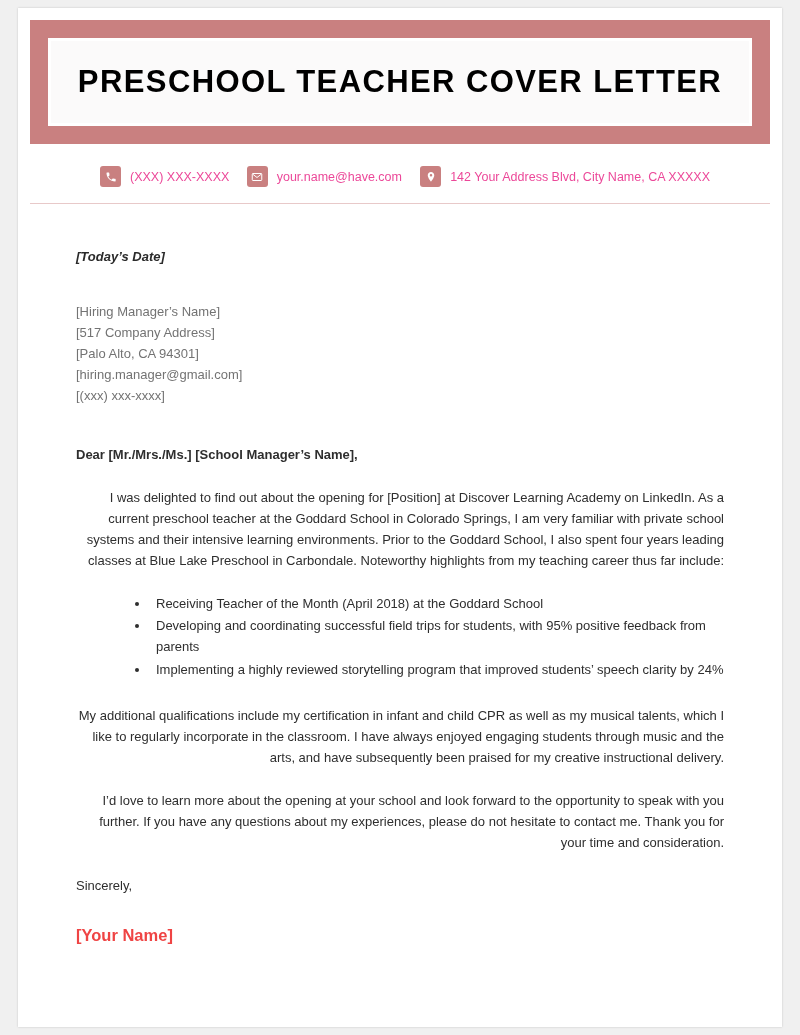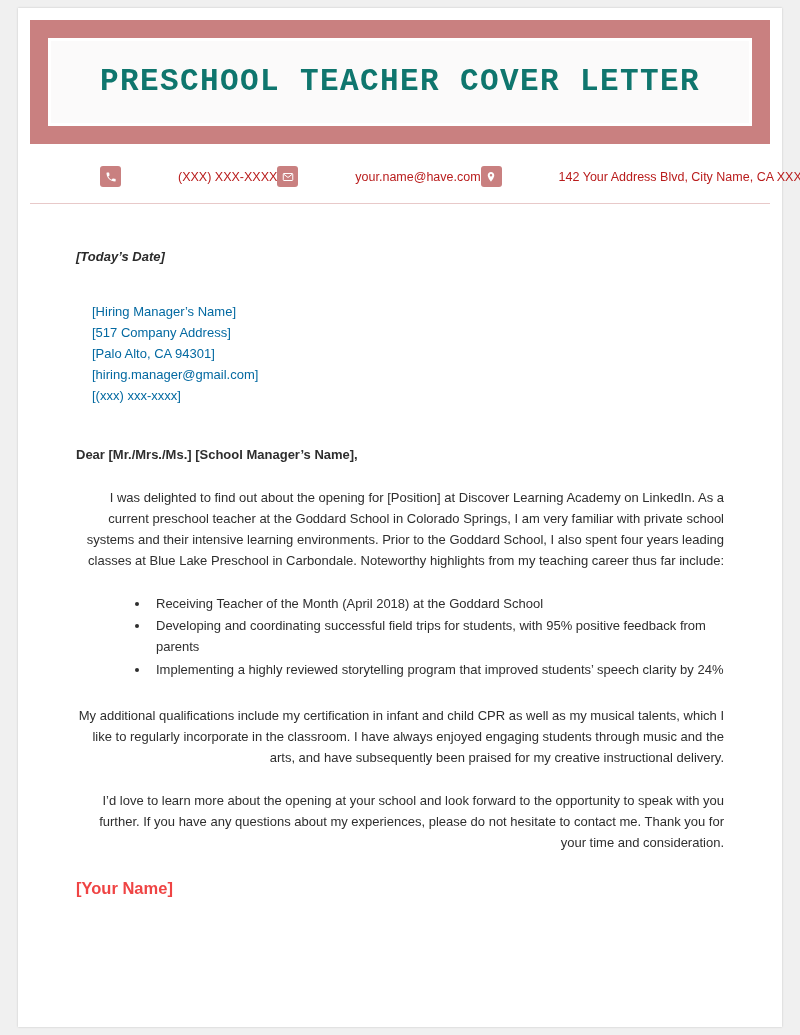--- a/index.html
+++ b/index.html
@@ -34,45 +34,43 @@
   .banner-inner {
     height: 100%;
     border: 3px solid #ffffff;
     background: #fbfafa;
     display: flex;
     align-items: center;
     justify-content: center;
     box-sizing: border-box;
   }
   .doc-title {
-    color: #0f766e;
+    color: #000000;
     font-size: 31px;
     font-weight: bold;
     letter-spacing: 1.4px;
     text-transform: uppercase;
     text-align: center;
     line-height: 1.1;
-    font-family: Liberation Mono, monospace;
   }
   
   .contact-row {
     display: flex;
     align-items: center;
     padding: 22px 60px 16px 70px;
     border-bottom: 1px solid #e8c9c9;
     margin: 0 12px;
     gap: 0;
   }
   .contact-item {
     display: flex;
     align-items: center;
     font-size: 12.5px;
-    color: #b91c1c;
+    color: #ec4899;
     white-space: nowrap;
-    gap: 48px;
   }
   .contact-item.phone { flex: 0 0 auto; }
   .spacer-a { width: 42px; }
   .spacer-b { width: 44px; }
   .ic {
     width: 21px;
     height: 21px;
     background: #c98080;
     border-radius: 3px;
     margin-right: 9px;
@@ -90,25 +88,24 @@
     line-height: 1.62;
   }
   .date-line {
     font-weight: bold;
     color: #2b2b2b;
     margin-bottom: 34px;
     font-size: 13px;
     font-style: italic;
   }
   .recipient {
-    color: #0369a1;
+    color: #737373;
     font-size: 13px;
     line-height: 1.62;
     margin-bottom: 38px;
-    margin-left: 16px;
   }
   .recipient div { white-space: nowrap; }
   .salutation {
     font-weight: bold;
     margin-bottom: 22px;
     font-size: 13px;
   }
   p.para {
     margin: 0 0 22px 0;
     text-align: right;
@@ -196,16 +193,17 @@
     <ul class="highlights">
       <li>Receiving Teacher of the Month (April 2018) at the Goddard School</li>
       <li>Developing and coordinating successful field trips for students, with 95% positive feedback from parents</li>
       <li>Implementing a highly reviewed storytelling program that improved students’ speech clarity by 24%</li>
     </ul>
 
     <p class="para">My additional qualifications include my certification in infant and child CPR as well as my musical talents, which I like to regularly incorporate in the classroom. I have always enjoyed engaging students through music and the arts, and have subsequently been praised for my creative instructional delivery.</p>
 
     <p class="para">I’d love to learn more about the opening at your school and look forward to the opportunity to speak with you further. If you have any questions about my experiences, please do not hesitate to contact me. Thank you for your time and consideration.</p>
 
+    <div class="closing">Sincerely,</div>
 
     <div class="signature">[Your Name]</div>
   </div>
 </div>
 
 </body></html>

